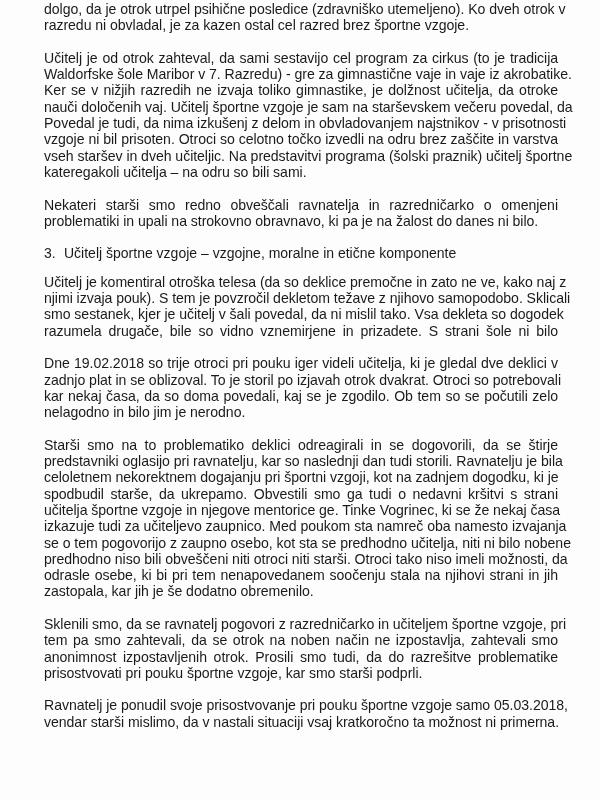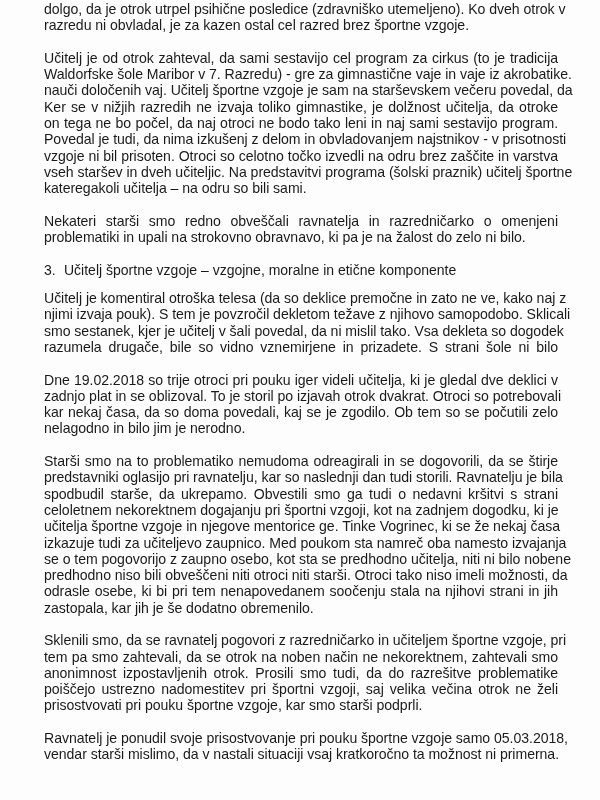--- a/index.html
+++ b/index.html
@@ -46,66 +46,64 @@
 
 <div class="page">
   <div id="before">
       <p class="para">
         <span class="line">dolgo, da je otrok utrpel psihične posledice (zdravniško utemeljeno). Ko dveh otrok v</span>
         <span class="line last">razredu ni obvladal, je za kazen ostal cel razred brez športne vzgoje.</span>
       </p>
       <p class="para">
         <span class="line">Učitelj je od otrok zahteval, da sami sestavijo cel program za cirkus (to je tradicija</span>
         <span class="line">Waldorfske šole Maribor v 7. Razredu) - gre za gimnastične vaje in vaje iz akrobatike.</span>
+        <span class="line">Ker se v nižjih razredih ne izvaja toliko gimnastike, je dolžnost učitelja, da otroke</span>
         <span class="line">nauči določenih vaj. Učitelj športne vzgoje je sam na starševskem večeru povedal, da</span>
-        <span class="line">Ker se v nižjih razredih ne izvaja toliko gimnastike, je dolžnost učitelja, da otroke</span>
-        <span class="line">on tega ne bo počel, da naj otroci ne bodo tako leni in naj sami sestavijo program.</span>
         <span class="line">Povedal je tudi, da nima izkušenj z delom in obvladovanjem najstnikov - v prisotnosti</span>
         <span class="line">vzgoje ni bil prisoten. Otroci so celotno točko izvedli na odru brez zaščite in varstva</span>
         <span class="line">vseh staršev in dveh učiteljic. Na predstavitvi programa (šolski praznik) učitelj športne</span>
         <span class="line last">kateregakoli učitelja – na odru so bili sami.</span>
       </p>
       <p class="para">
         <span class="line">Nekateri starši smo redno obveščali ravnatelja in razredničarko o omenjeni</span>
-        <span class="line last">problematiki in upali na strokovno obravnavo, ki pa je na žalost do zelo ni bilo.</span>
+        <span class="line last">problematiki in upali na strokovno obravnavo, ki pa je na žalost do danes ni bilo.</span>
       </p>
     </div>
   <div class="heading">
     <span class="num">3.</span><span>Učitelj športne vzgoje – vzgojne, moralne in etične komponente</span>
   </div>
   <div id="after">
       <p class="para">
         <span class="line">Učitelj je komentiral otroška telesa (da so deklice premočne in zato ne ve, kako naj z</span>
         <span class="line">njimi izvaja pouk). S tem je povzročil dekletom težave z njihovo samopodobo. Sklicali</span>
         <span class="line">smo sestanek, kjer je učitelj v šali povedal, da ni mislil tako. Vsa dekleta so dogodek</span>
         <span class="line">razumela drugače, bile so vidno vznemirjene in prizadete. S strani šole ni bilo</span>
       </p>
       <p class="para">
         <span class="line">Dne 19.02.2018 so trije otroci pri pouku iger videli učitelja, ki je gledal dve deklici v</span>
         <span class="line">zadnjo plat in se oblizoval. To je storil po izjavah otrok dvakrat. Otroci so potrebovali</span>
         <span class="line">kar nekaj časa, da so doma povedali, kaj se je zgodilo. Ob tem so se počutili zelo</span>
         <span class="line last">nelagodno in bilo jim je nerodno.</span>
       </p>
       <p class="para">
-        <span class="line">Starši smo na to problematiko nemudoma odreagirali in se dogovorili, da se štirje</span>
+        <span class="line">Starši smo na to problematiko deklici odreagirali in se dogovorili, da se štirje</span>
         <span class="line">predstavniki oglasijo pri ravnatelju, kar so naslednji dan tudi storili. Ravnatelju je bila</span>
+        <span class="line">celoletnem nekorektnem dogajanju pri športni vzgoji, kot na zadnjem dogodku, ki je</span>
         <span class="line">spodbudil starše, da ukrepamo. Obvestili smo ga tudi o nedavni kršitvi s strani</span>
-        <span class="line">celoletnem nekorektnem dogajanju pri športni vzgoji, kot na zadnjem dogodku, ki je</span>
         <span class="line">učitelja športne vzgoje in njegove mentorice ge. Tinke Vogrinec, ki se že nekaj časa</span>
         <span class="line">izkazuje tudi za učiteljevo zaupnico. Med poukom sta namreč oba namesto izvajanja</span>
         <span class="line">se o tem pogovorijo z zaupno osebo, kot sta se predhodno učitelja, niti ni bilo nobene</span>
         <span class="line">predhodno niso bili obveščeni niti otroci niti starši. Otroci tako niso imeli možnosti, da</span>
         <span class="line">odrasle osebe, ki bi pri tem nenapovedanem soočenju stala na njihovi strani in jih</span>
         <span class="line last">zastopala, kar jih je še dodatno obremenilo.</span>
       </p>
       <p class="para">
         <span class="line">Sklenili smo, da se ravnatelj pogovori z razredničarko in učiteljem športne vzgoje, pri</span>
-        <span class="line">tem pa smo zahtevali, da se otrok na noben način ne nekorektnem, zahtevali smo</span>
+        <span class="line">tem pa smo zahtevali, da se otrok na noben način ne izpostavlja, zahtevali smo</span>
         <span class="line">anonimnost izpostavljenih otrok. Prosili smo tudi, da do razrešitve problematike</span>
-        <span class="line">poiščejo ustrezno nadomestitev pri športni vzgoji, saj velika večina otrok ne želi</span>
         <span class="line last">prisostvovati pri pouku športne vzgoje, kar smo starši podprli.</span>
       </p>
       <p class="para">
         <span class="line">Ravnatelj je ponudil svoje prisostvovanje pri pouku športne vzgoje samo 05.03.2018,</span>
         <span class="line last">vendar starši mislimo, da v nastali situaciji vsaj kratkoročno ta možnost ni primerna.</span>
       </p>
     </div>
 </div>
 
 </body></html>

